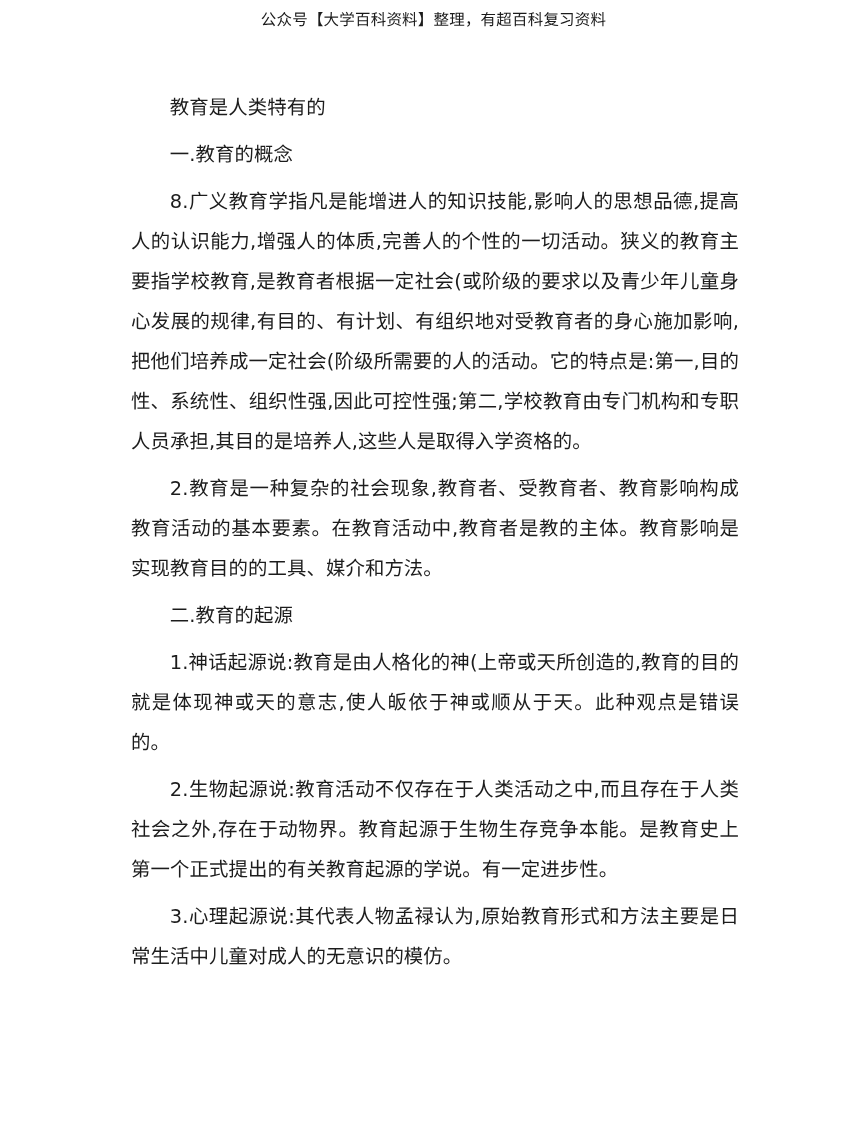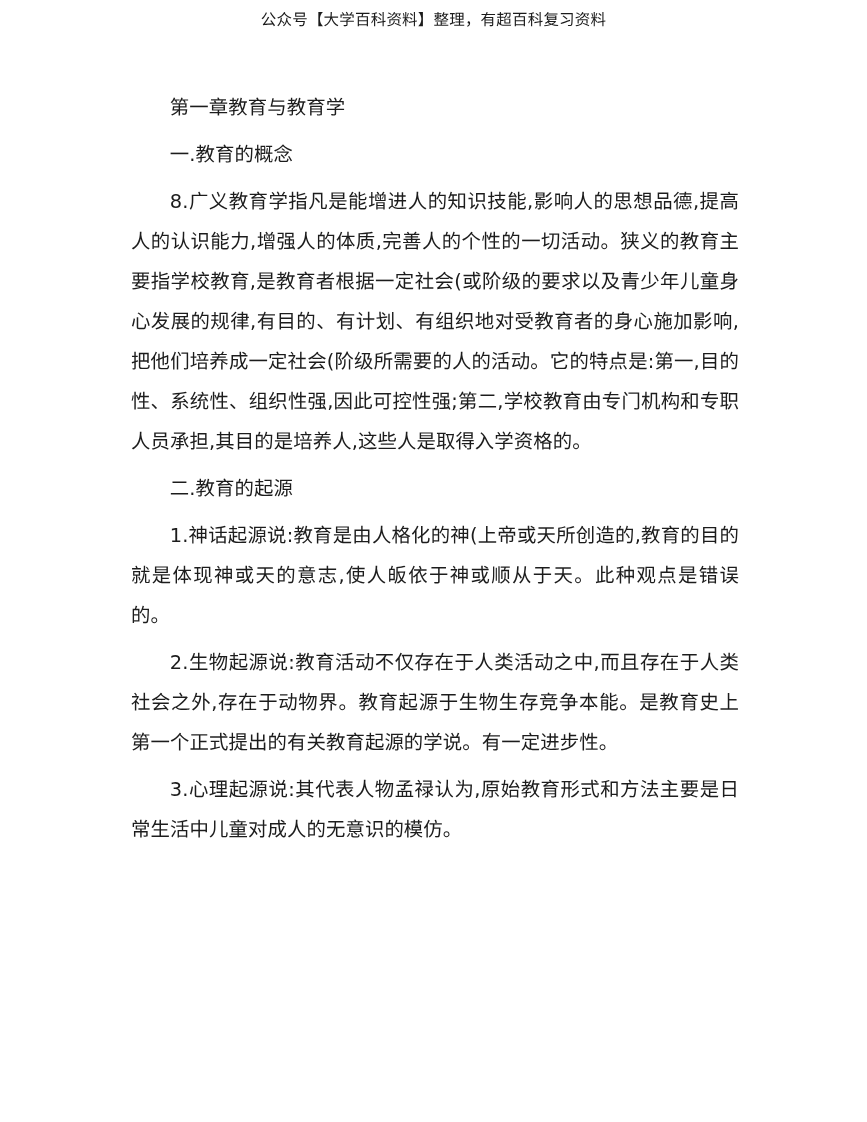--- a/index.html
+++ b/index.html
@@ -84,26 +84,27 @@
 </style>
 </head>
 <body>
 
 <div class="page">
 
   <div class="page-header">公众号【大学百科资料】整理，有超百科复习资料</div>
 
   <div class="doc-body">
 
-    <div class="chapter-title">第一章教育与教育学</div>
+    <div class="chapter-title">教育是人类特有的</div>
 
     <div class="section-heading">一.教育的概念</div>
 
     <p class="para">8.广义教育学指凡是能增进人的知识技能,影响人的思想品德,提高人的认识能力,增强人的体质,完善人的个性的一切活动。狭义的教育主要指学校教育,是教育者根据一定社会(或阶级的要求以及青少年儿童身心发展的规律,有目的、有计划、有组织地对受教育者的身心施加影响,把他们培养成一定社会(阶级所需要的人的活动。它的特点是:第一,目的性、系统性、组织性强,因此可控性强;第二,学校教育由专门机构和专职人员承担,其目的是培养人,这些人是取得入学资格的。</p>
 
+    <p class="para">2.教育是一种复杂的社会现象,教育者、受教育者、教育影响构成教育活动的基本要素。在教育活动中,教育者是教的主体。教育影响是实现教育目的的工具、媒介和方法。</p>
 
 
 
     <div class="section-heading">二.教育的起源</div>
 
     <p class="para">1.神话起源说:教育是由人格化的神(上帝或天所创造的,教育的目的就是体现神或天的意志,使人皈依于神或顺从于天。此种观点是错误的。</p>
 
     <p class="para">2.生物起源说:教育活动不仅存在于人类活动之中,而且存在于人类社会之外,存在于动物界。教育起源于生物生存竞争本能。是教育史上第一个正式提出的有关教育起源的学说。有一定进步性。</p>
 
     <p class="para">3.心理起源说:其代表人物孟禄认为,原始教育形式和方法主要是日常生活中儿童对成人的无意识的模仿。</p>

